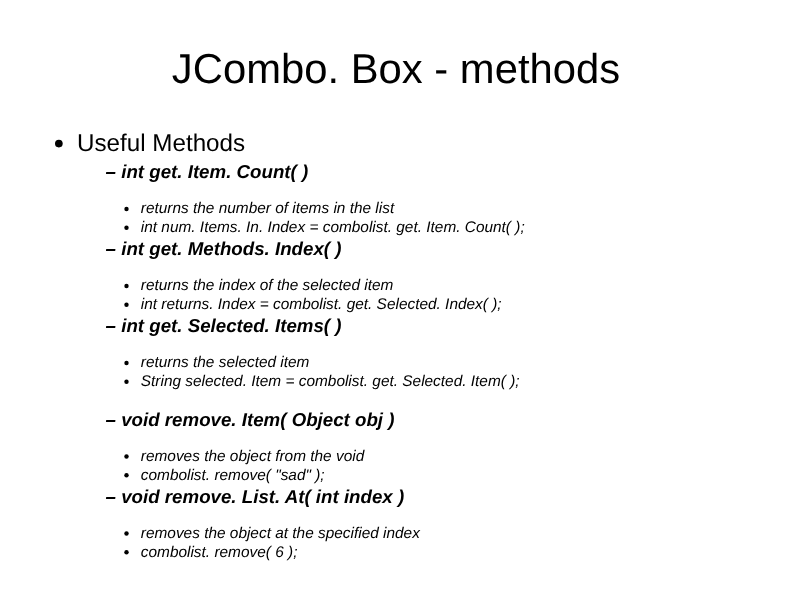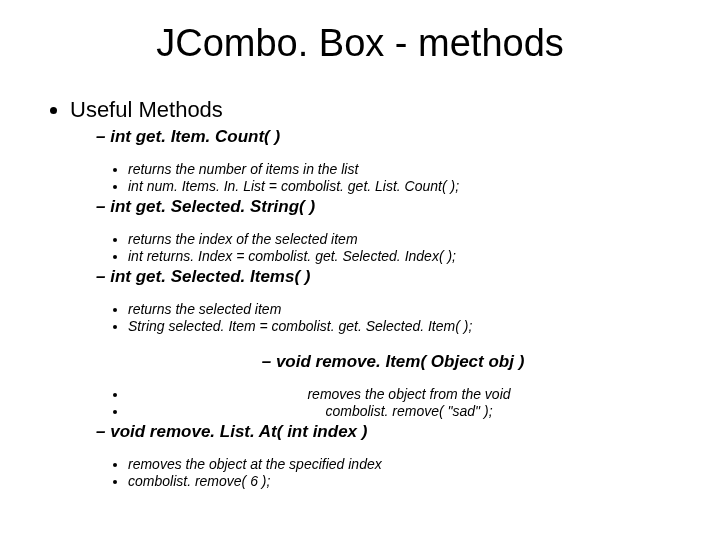--- a/index.html
+++ b/index.html
@@ -13,21 +13,21 @@
   }
   .slide {
     box-sizing: border-box;
     width: 720px;
     height: 540px;
     padding: 22px 30px 20px 30px;
   }
   .title {
     font-size: 38px;
     text-align: center;
-    margin: 0 0 32px 0;
+    margin: 20px 0 32px 0;
     font-weight: normal;
   }
   ul.lvl1 {
     list-style: disc;
     margin: 0;
     padding-left: 40px;
     font-size: 22px;
   }
   ul.lvl2 {
     list-style: none;
@@ -38,21 +38,20 @@
   }
   ul.lvl2 > li::before {
     content: "–  ";
   }
   ul.lvl2 > li {
     margin-top: 2px;
     font-style: italic;
   }
   ul.lvl2 > li.gap {
     margin-top: 18px;
-    text-align: center;
   }
   ul.lvl3 {
     list-style: disc;
     margin: 14px 0 3px 0;
     padding-left: 32px;
     font-size: 14px;
     font-weight: normal;
   }
   ul.lvl3 > li {
     margin: 1px 0;
@@ -63,23 +62,23 @@
 
 <div class="slide">
   <div class="title">JCombo. Box - methods</div>
 
   <ul class="lvl1">
     <li>
       <span>Useful Methods</span>
       <ul class="lvl2" id="methods">
           <li><span>int get. Item. Count( )</span><ul class="lvl3">
               <li>returns the number of items in the list</li>
-              <li>int num. Items. In. List  =  combolist. get. List. Count( );</li>
+              <li>int num. Items. In. Index  =  combolist. get. Item. Count( );</li>
             </ul></li>
-          <li><span>int get. Selected. String( )</span><ul class="lvl3">
+          <li><span>int get. Methods. Index( )</span><ul class="lvl3">
               <li>returns the index of the selected item</li>
               <li>int returns. Index = combolist. get. Selected. Index( );</li>
             </ul></li>
           <li><span>int get. Selected. Items( )</span><ul class="lvl3">
               <li>returns the selected item</li>
               <li>String selected. Item = combolist. get. Selected. Item( );</li>
             </ul></li>
           <li class="gap"><span>void remove. Item( Object obj )</span><ul class="lvl3">
               <li>removes the object from the void</li>
               <li>combolist. remove( "sad" );</li>

